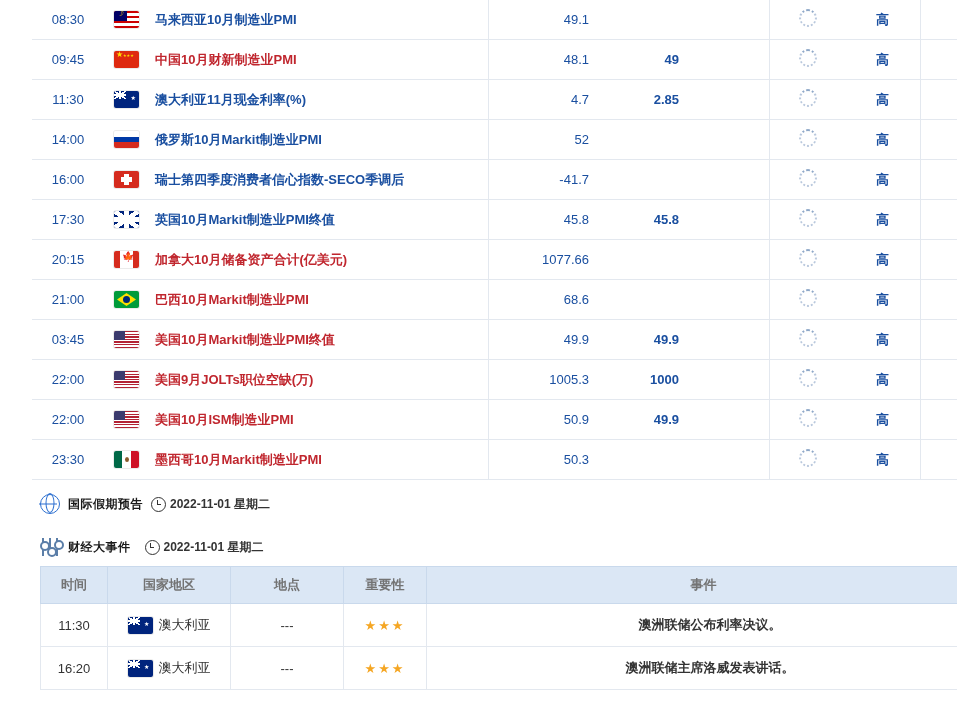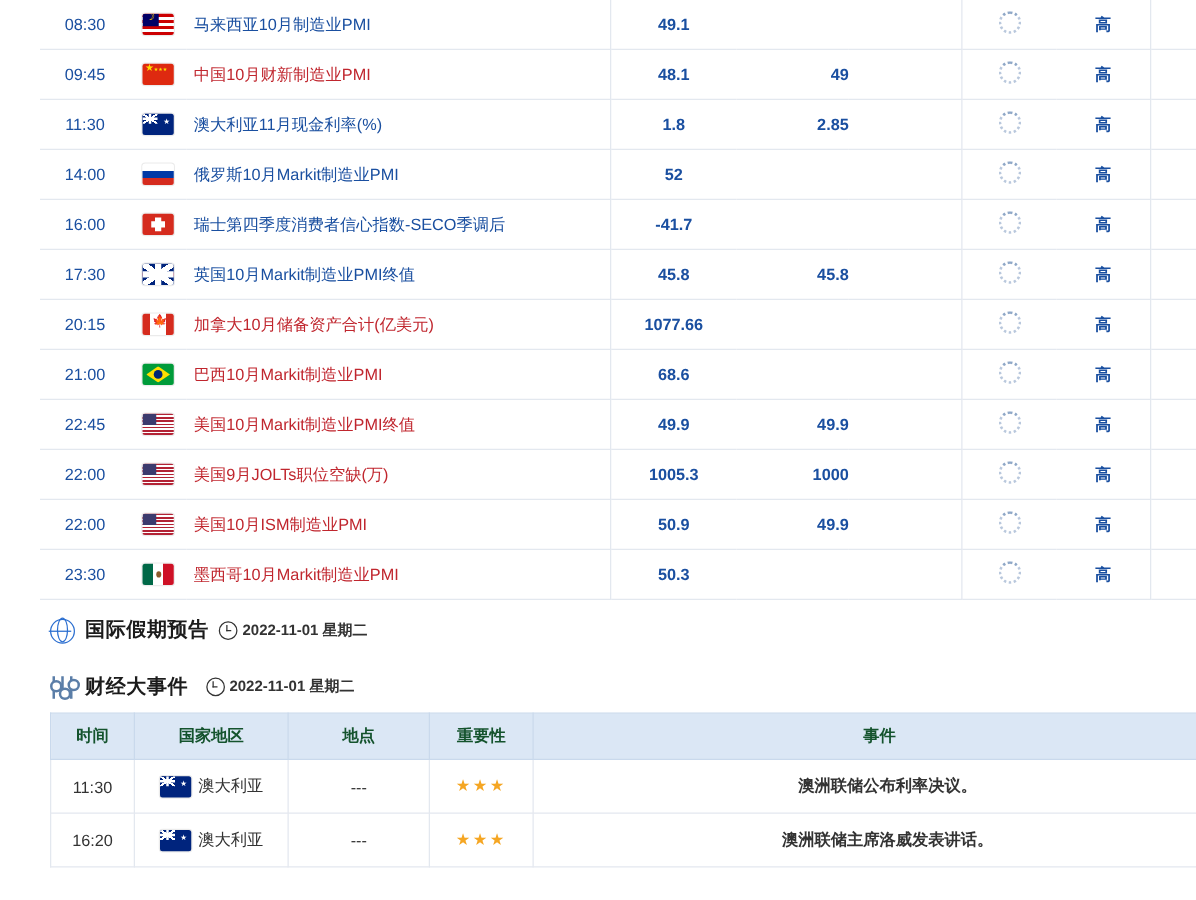--- a/index.html
+++ b/index.html
@@ -27,30 +27,30 @@
     border-bottom: 1px solid #e3e8ef;
     height: 39px;
     font-size: 13px;
     color: #1a4fa0;
     vertical-align: middle;
     padding: 0;
   }
   .col-time   { width: 72px;  text-align: center; color: #333; font-size: 13px; }
   .col-flag   { width: 45px;  text-align: center; }
   .col-event  { width: 333px; text-align: left; padding-left: 6px !important; }
-  .col-actual { width: 100px; text-align: center; font-weight: bold; color: #c0262e; }
+  .col-actual { width: 100px; text-align: right; font-weight: normal; color: #c0262e; }
   .col-fcst   { width: 90px;  text-align: right; font-weight: bold; color: #1a4fa0; }
   .col-prev   { width: 90px;  text-align: center; font-weight: bold; color: #1a4fa0; }
   .col-star   { width: 75px;  text-align: center; }
   .col-imp    { width: 75px;  text-align: center; color: #c0262e; font-weight: bold; font-size: 13px; }
   .col-blank  { width: 110px; }
 
   .event-link {
     color: #c0262e;
-    font-weight: normal;
+    font-weight: bold;
     font-size: 13px;
     text-decoration: none;
     cursor: pointer;
     white-space: nowrap;
   }
   .event-link.blue { color: #1a4fa0; }
   .vline-right { border-right: 1px solid #e3e8ef; }
 
   
   .flag {
@@ -123,21 +123,21 @@
   }
 
   
   .section-head {
     display: flex;
     align-items: center;
     padding: 14px 8px 10px 8px;
     gap: 8px;
   }
   .section-title {
-    font-size: 16px;
+    font-size: 12px;
     font-weight: bold;
     color: #1b1b1b;
     letter-spacing: 0.5px;
   }
   .section-date {
     display: flex;
     align-items: center;
     gap: 4px;
     font-size: 12px;
     font-weight: bold;
@@ -198,21 +198,21 @@
 
   
   table.events {
     width: 941px;
     margin: 0 8px;
     border-collapse: collapse;
     table-layout: fixed;
   }
   table.events th {
     background: #dbe7f5;
-    color: #14532d;
+    color: #737373;
     font-size: 13px;
     font-weight: bold;
     height: 34px;
     border: 1px solid #c9d9ec;
   }
   table.events td {
     border: 1px solid #e3e8ef;
     height: 40px;
     font-size: 13px;
     text-align: center;
@@ -252,21 +252,21 @@
           <td class="col-fcst">49</td>
           <td class="col-prev vline-right"></td>
           <td class="col-star"><span class="spinner"></span></td>
           <td class="col-imp vline-right">高</td>
           <td class="col-blank vline-right"></td>
         </tr>
         <tr>
           <td class="col-time">11:30</td>
           <td class="col-flag"><span class="flag flag-au"></span></td>
           <td class="col-event vline-right"><span class="event-link blue">澳大利亚11月现金利率(%)</span></td>
-          <td class="col-actual">1.8</td>
+          <td class="col-actual">4.7</td>
           <td class="col-fcst">2.85</td>
           <td class="col-prev vline-right"></td>
           <td class="col-star"><span class="spinner"></span></td>
           <td class="col-imp vline-right">高</td>
           <td class="col-blank vline-right"></td>
         </tr>
         <tr>
           <td class="col-time">14:00</td>
           <td class="col-flag"><span class="flag flag-ru"></span></td>
           <td class="col-event vline-right"><span class="event-link blue">俄罗斯10月Markit制造业PMI</span></td>
@@ -315,21 +315,21 @@
           <td class="col-flag"><span class="flag flag-br"></span></td>
           <td class="col-event vline-right"><span class="event-link">巴西10月Markit制造业PMI</span></td>
           <td class="col-actual">68.6</td>
           <td class="col-fcst"></td>
           <td class="col-prev vline-right"></td>
           <td class="col-star"><span class="spinner"></span></td>
           <td class="col-imp vline-right">高</td>
           <td class="col-blank vline-right"></td>
         </tr>
         <tr>
-          <td class="col-time">22:45</td>
+          <td class="col-time">03:45</td>
           <td class="col-flag"><span class="flag flag-us"></span></td>
           <td class="col-event vline-right"><span class="event-link">美国10月Markit制造业PMI终值</span></td>
           <td class="col-actual">49.9</td>
           <td class="col-fcst">49.9</td>
           <td class="col-prev vline-right"></td>
           <td class="col-star"><span class="spinner"></span></td>
           <td class="col-imp vline-right">高</td>
           <td class="col-blank vline-right"></td>
         </tr>
         <tr>

